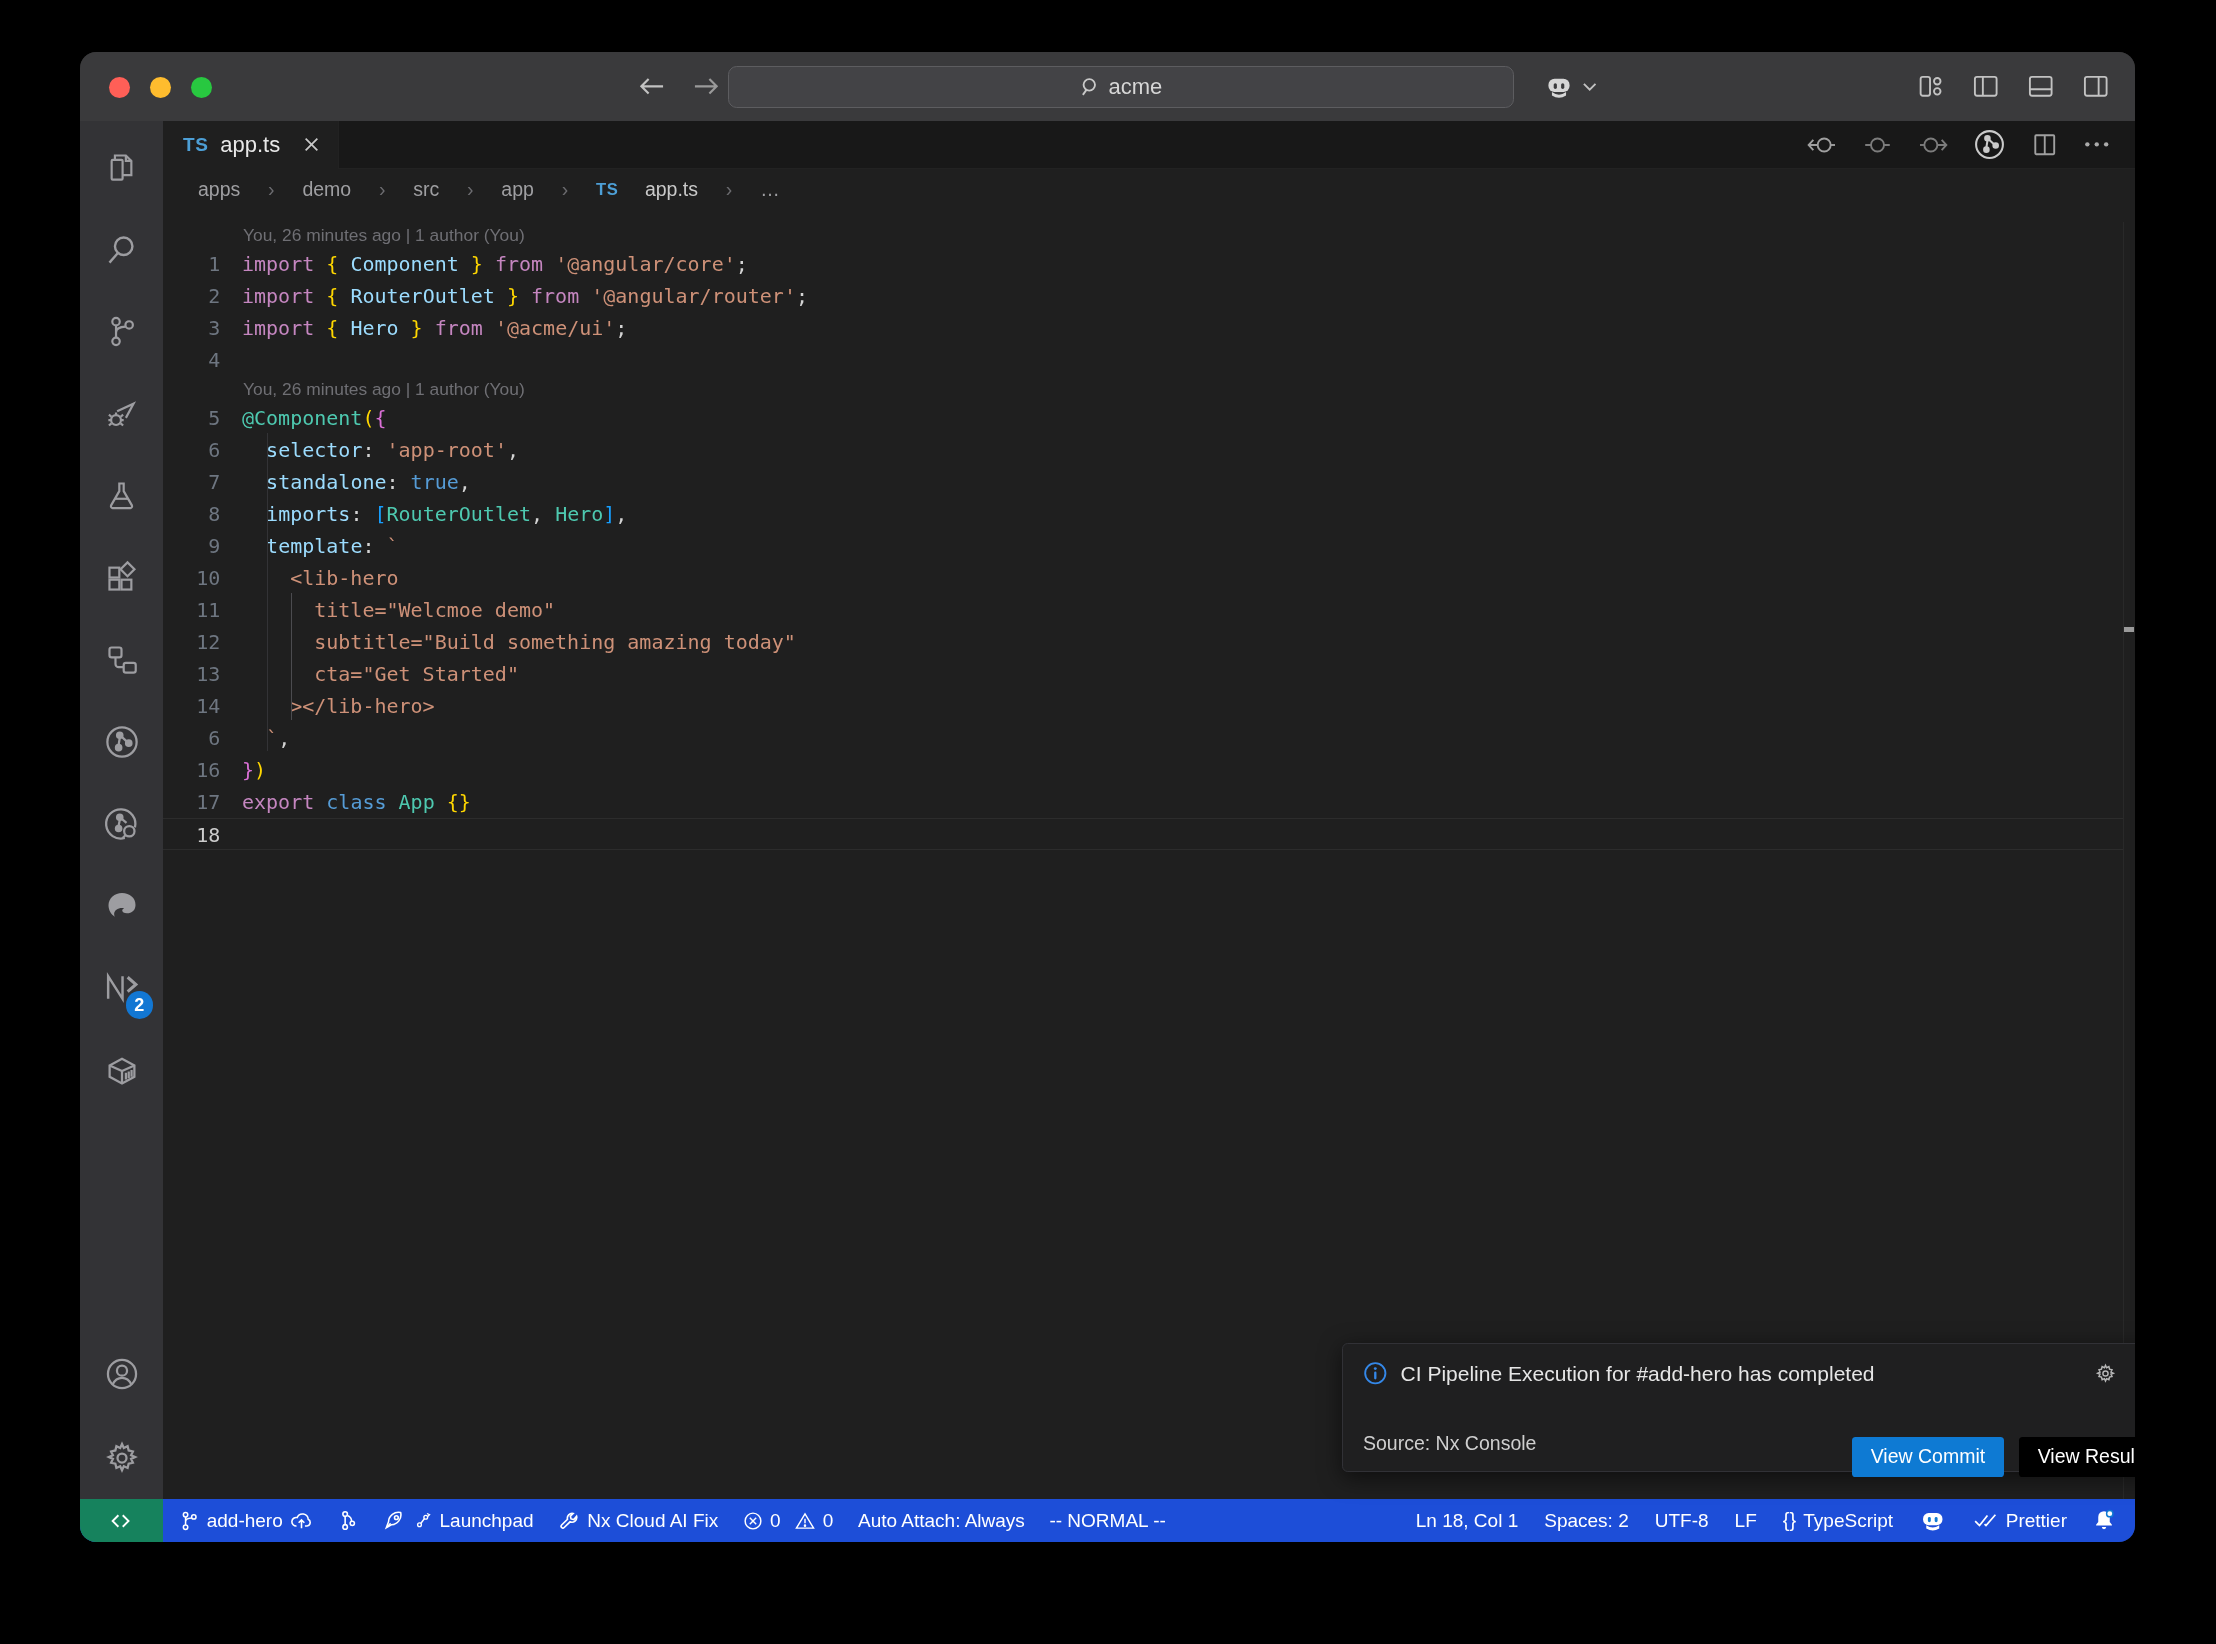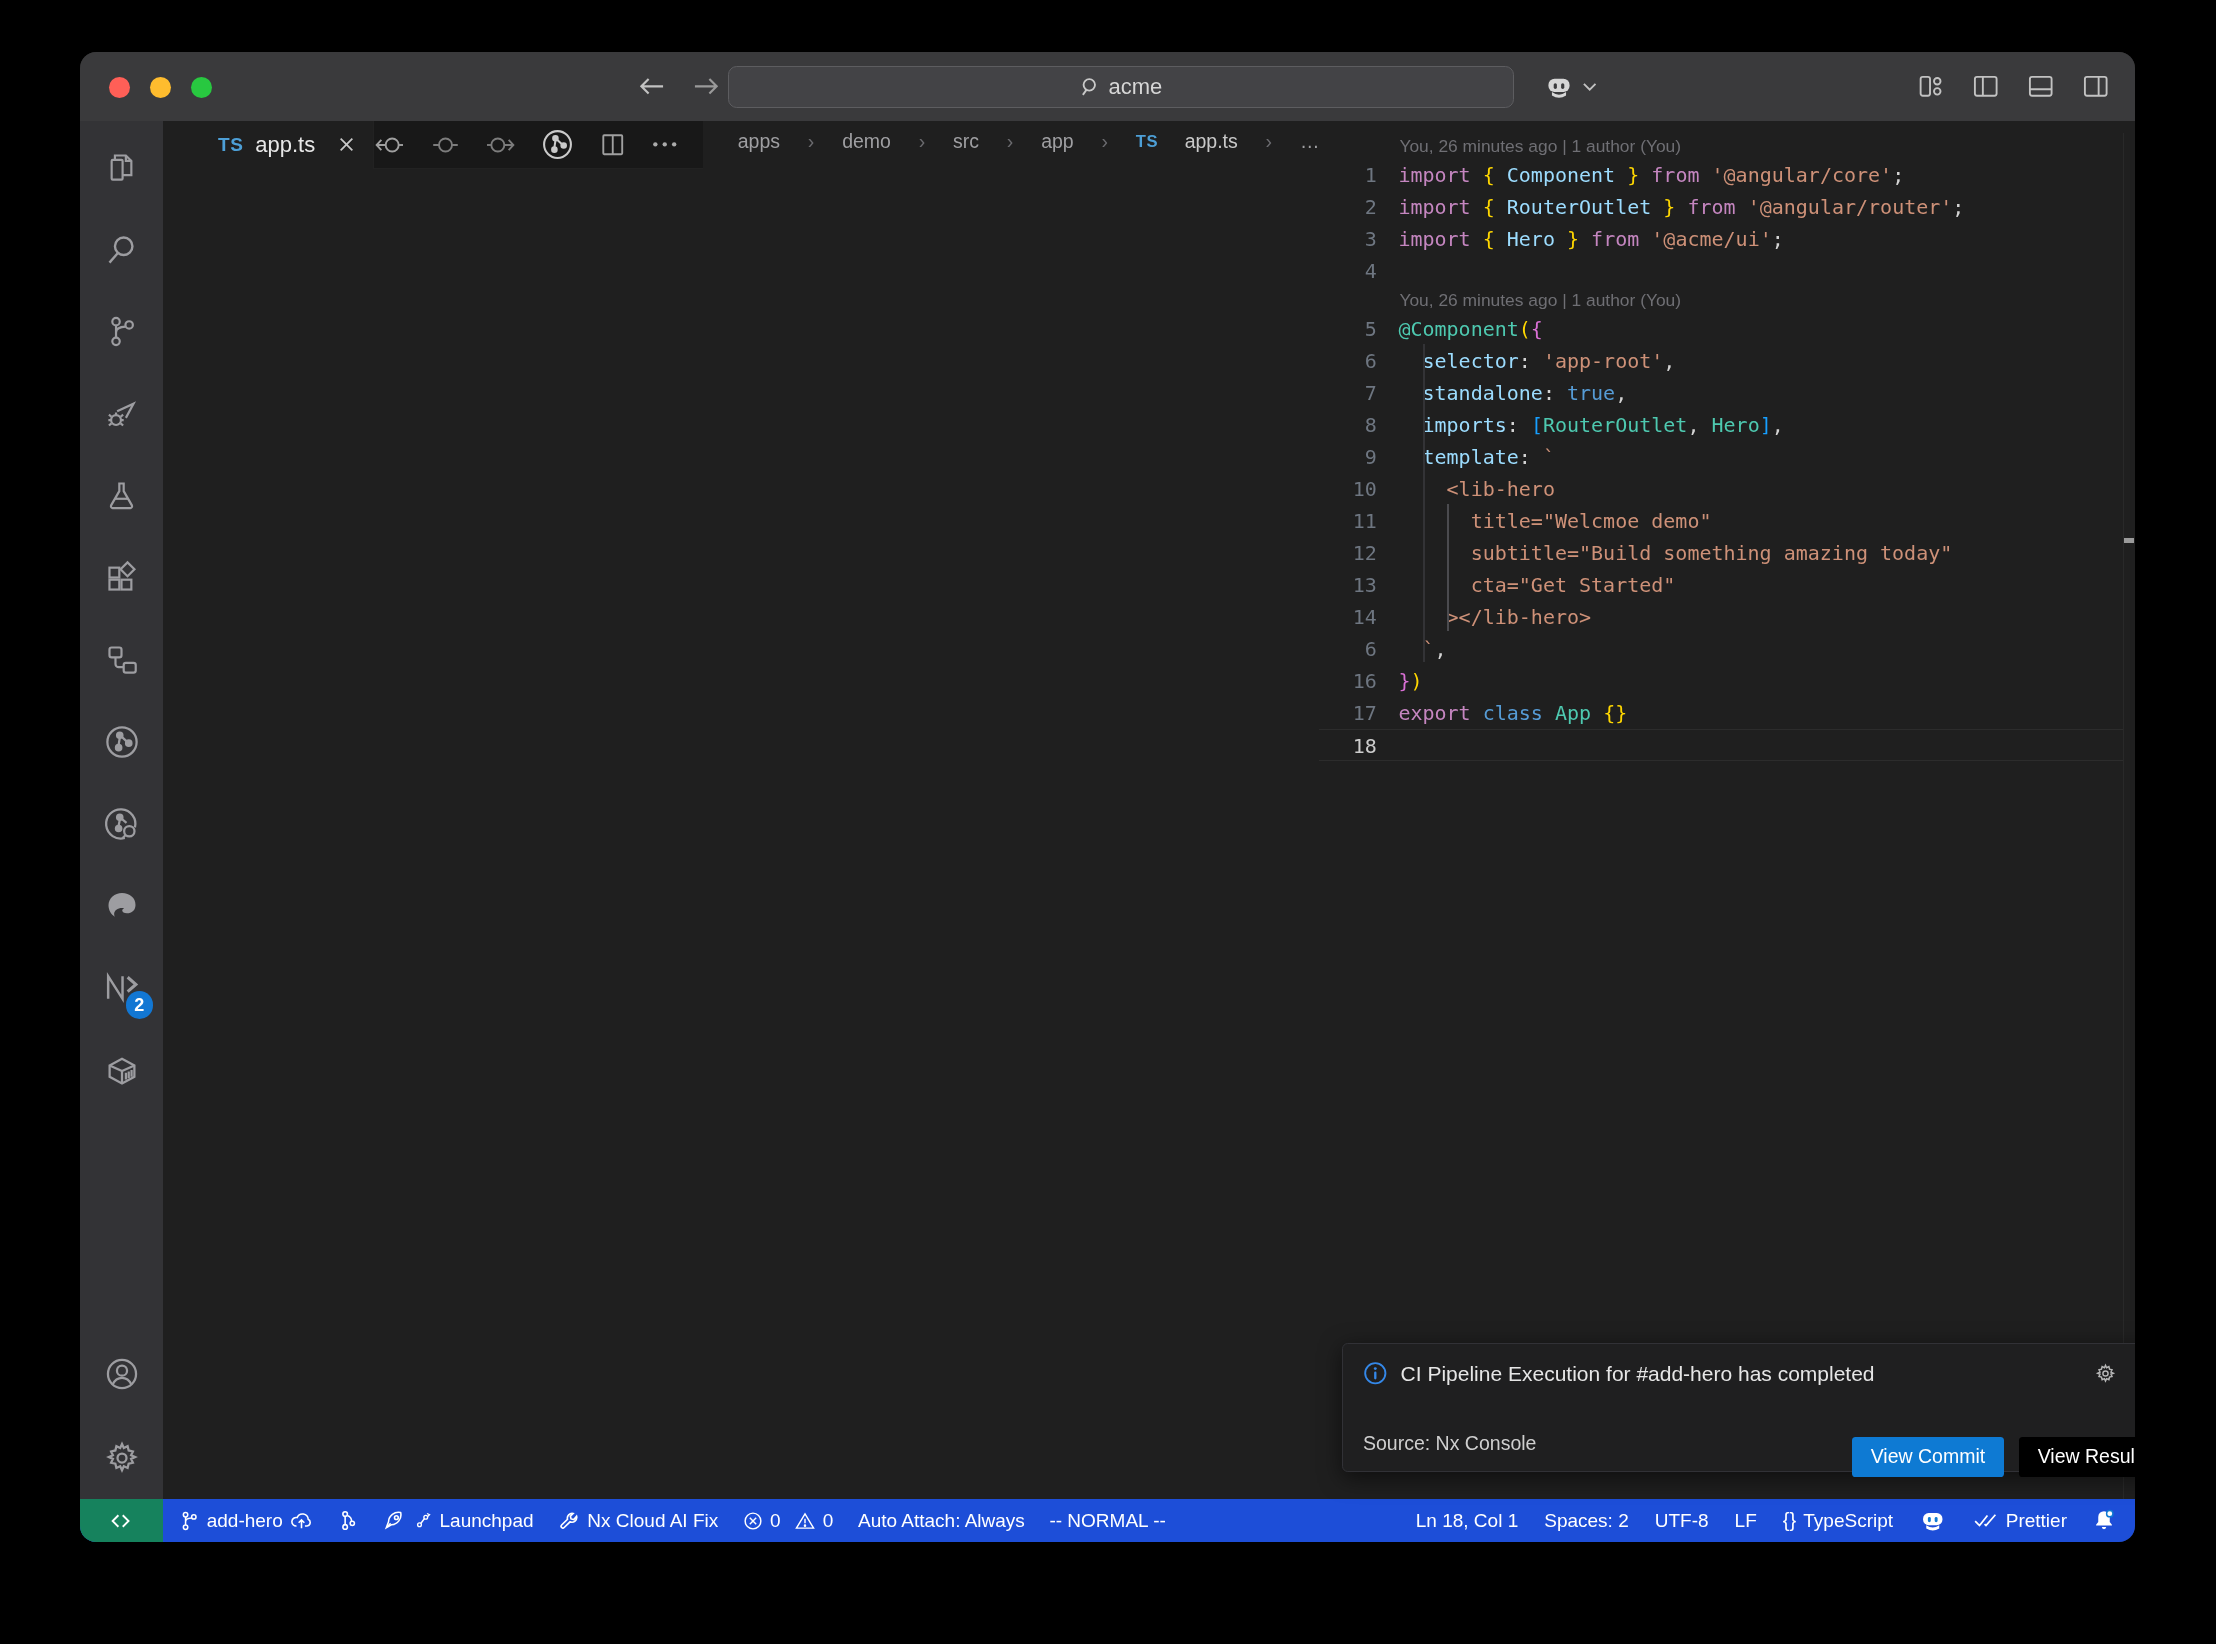--- a/index.html
+++ b/index.html
@@ -27,21 +27,21 @@
   
   .main { flex:1; display:flex; min-height:0; }
   .activitybar { flex:none; width:83px; background:#333336; display:flex; flex-direction:column; align-items:center; padding-top:5.8px; }
   .ab-item { position:relative; width:83px; height:82px; display:flex; align-items:center; justify-content:center; }
   .ab-item svg { display:block; }
   .ab-badge { position:absolute; right:10px; bottom:10px; min-width:27.5px; height:27.5px; border-radius:50%;
               background:#1277d3; color:#fff; font-size:18px; font-weight:bold;
               display:flex; align-items:center; justify-content:center; }
   .ab-bottom { margin-top:auto; padding-bottom:4.3px; }
 
-  .editor-col { flex:1; display:flex; flex-direction:row; min-width:0; background:#1f1f1f;padding-left:35px; }
+  .editor-col { flex:1; display:flex; flex-direction:column; min-width:0; background:#1f1f1f; }
 
   
   .tabbar { flex:none; height:48px; background:#181818; display:flex; align-items:stretch; border-bottom:0.7px solid #222; }
   .tab { display:flex; align-items:center; gap:11.6px; padding:0 17.4px 0 20px; background:#1f1f1f;
          color:#e8e8e8; font-size:22px; border-right:0.7px solid #222; margin-bottom:-0.7px; }
   .ts-badge { color:#4d9fd6; font-weight:bold; font-size:19px; letter-spacing:0.7px; }
   .tab-close { margin-left:10px; display:flex; align-items:center; }
   .editor-actions { margin-left:auto; display:flex; align-items:center; gap:24.6px; padding-right:24.6px; }
   .editor-actions .tb-icon { opacity:.85; }
 

